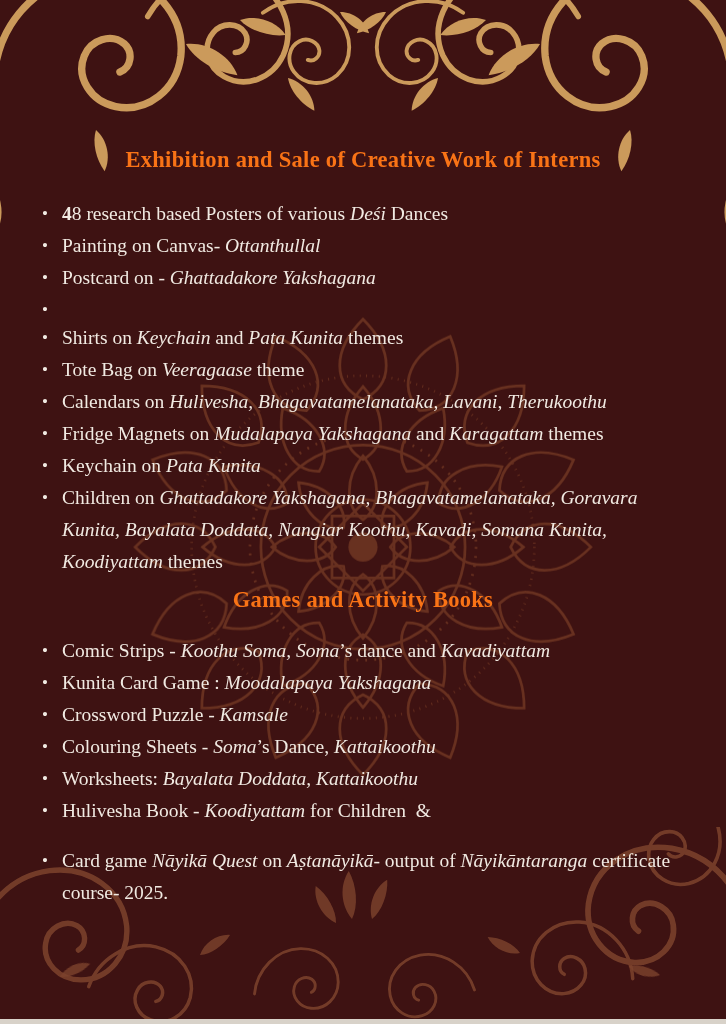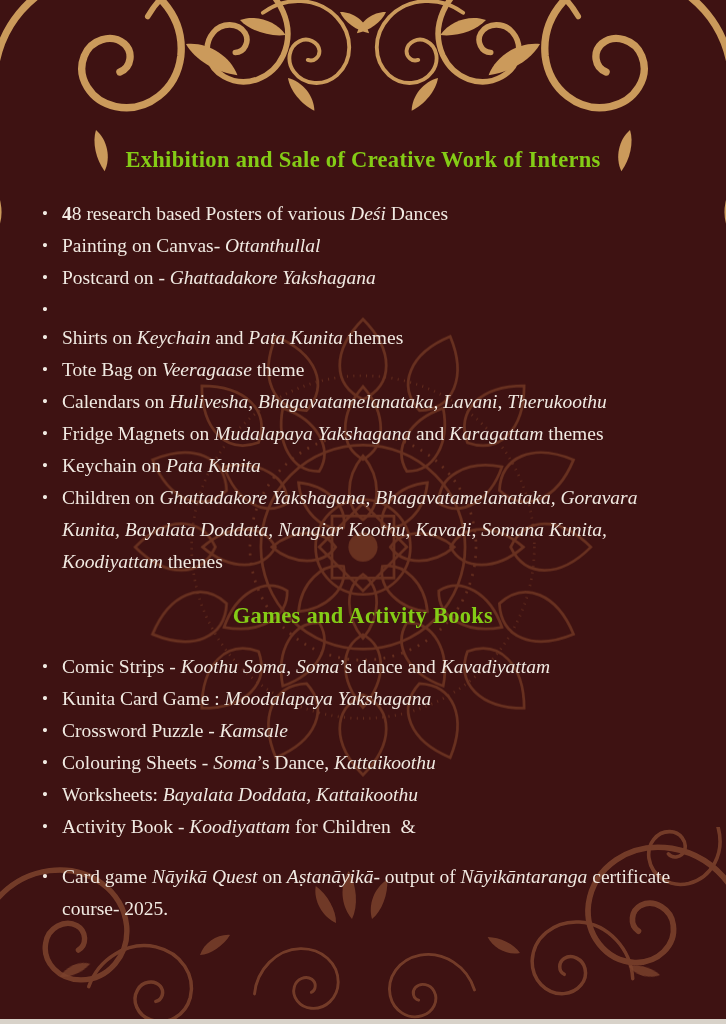--- a/index.html
+++ b/index.html
@@ -12,25 +12,25 @@
   .ornament{position:absolute;pointer-events:none;}
   #defs{position:absolute;width:0;height:0;}
   .corner-tl{left:-12px;top:-18px;width:430px;height:252px;z-index:1;}
   .corner-tr{right:-12px;top:-18px;width:430px;height:252px;z-index:1;transform:scaleX(-1);}
   .mandala{left:126px;top:310px;width:474px;height:474px;z-index:0;}
   .bottom-band{left:0;bottom:5px;width:726px;height:192px;z-index:1;}
   .bottom-strip{position:absolute;left:0;bottom:0;width:726px;height:5px;background:#D8D2C9;z-index:3;}
 
   .content{position:absolute;inset:0;z-index:2;}
   h1,h2{
-    text-align:center;font-weight:bold;color:#84cc16;
+    text-align:center;font-weight:bold;color:#f97316;
     font-size:22.5px;line-height:27px;margin:0;letter-spacing:.3px;
   }
   h1{margin-top:146px;}
-  h2{margin-top:24px;}
+  h2{margin-top:8px;}
   ul{
     list-style:none;margin:0;padding:0 28px 0 42px;
     font-size:19.5px;line-height:32px;
   }
   ul.g1{margin-top:25px;}
   ul.g2{margin-top:28px;}
   ul.g3{margin-top:22px;}
   ul.g4{margin-top:18px;}
   li{position:relative;padding-left:20px;}
   li .dot{position:absolute;left:0;top:0;font-size:17px;}
@@ -168,18 +168,18 @@
       <li><span class="dot">•</span><span class="txt"><span>Keychain on </span><i>Pata Kunita</i></span></li>
       <li><span class="dot">•</span><span class="txt"><span>Children on </span><i>Ghattadakore Yakshagana, Bhagavatamelanataka, Goravara Kunita, Bayalata Doddata, Nangiar Koothu, Kavadi, Somana Kunita, Koodiyattam</i><span> themes</span></span></li>
     </ul>
   <h2>Games and Activity Books</h2>
   <ul class="g3">
       <li><span class="dot">•</span><span class="txt"><span>Comic Strips - </span><i>Koothu Soma, Soma</i><span>’s dance and </span><i>Kavadiyattam</i></span></li>
       <li><span class="dot">•</span><span class="txt"><span>Kunita Card Game : </span><i>Moodalapaya Yakshagana</i></span></li>
       <li><span class="dot">•</span><span class="txt"><span>Crossword Puzzle - </span><i>Kamsale</i></span></li>
       <li><span class="dot">•</span><span class="txt"><span>Colouring Sheets - </span><i>Soma</i><span>’s Dance, </span><i>Kattaikoothu</i></span></li>
       <li><span class="dot">•</span><span class="txt"><span>Worksheets: </span><i>Bayalata Doddata, Kattaikoothu</i></span></li>
-      <li><span class="dot">•</span><span class="txt"><span>Activity Book - </span><i>Koodiyattam</i><span> for Children&nbsp; &amp;</span></span></li>
+      <li><span class="dot">•</span><span class="txt"><span>Hulivesha Book - </span><i>Koodiyattam</i><span> for Children&nbsp; &amp;</span></span></li>
     </ul>
   <ul class="g4">
       <li><span class="dot">•</span><span class="txt"><span>Card game </span><i>Nāyikā Quest</i><span> on </span><i>Aṣtanāyikā-</i><span> output of </span><i>Nāyikāntaranga</i><span> certificate course- 2025.</span></span></li>
     </ul>
 </main>
 
 </body></html>

